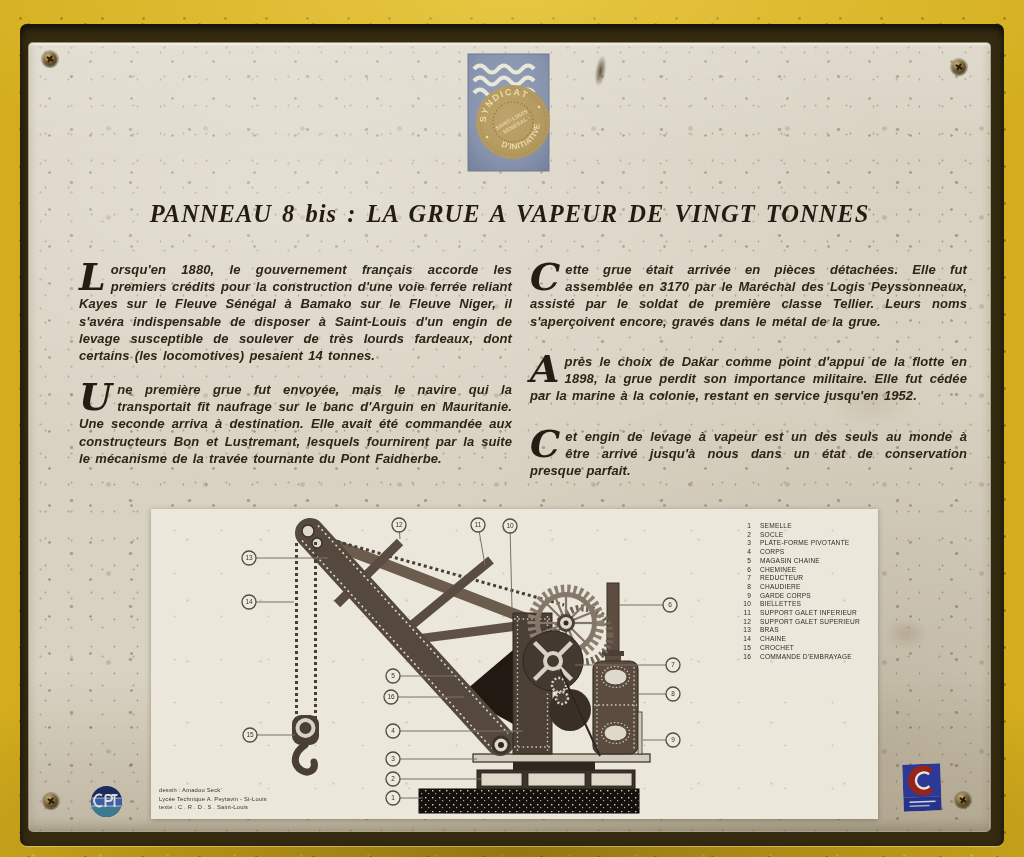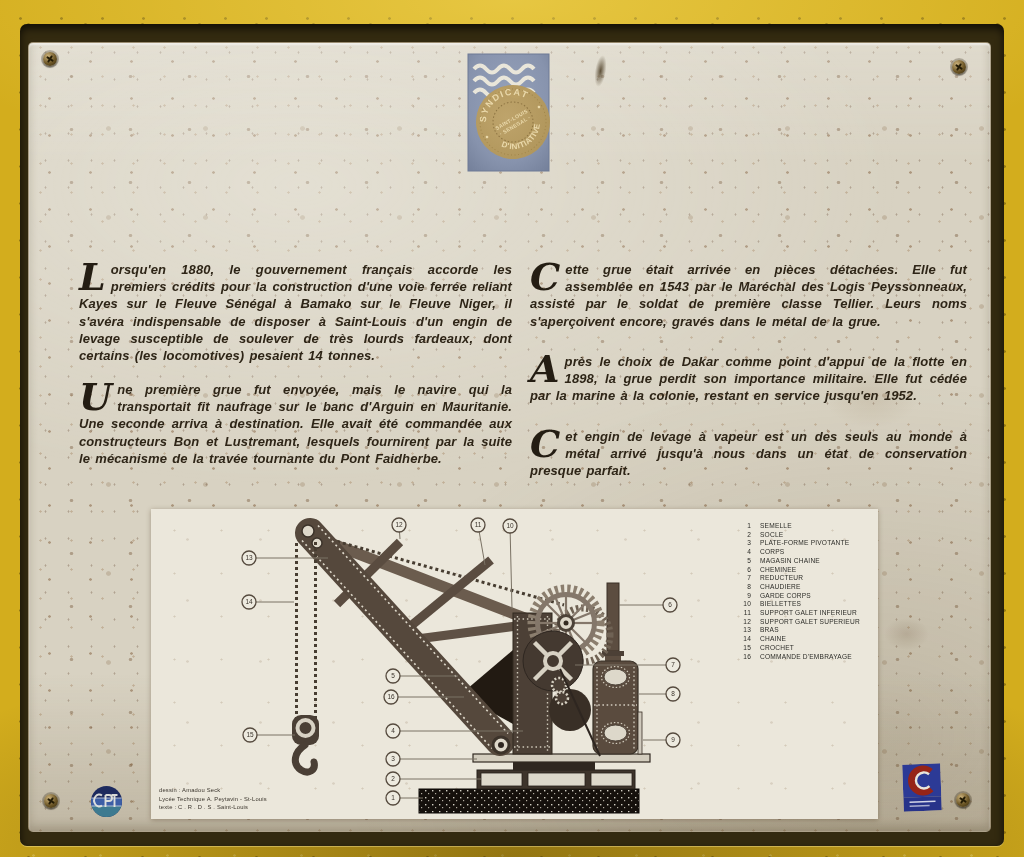--- a/index.html
+++ b/index.html
@@ -114,35 +114,36 @@
       <circle r="20" fill="none" stroke="#8d7442" stroke-width="1" stroke-dasharray="1.5 2"></circle>
       <circle cx="-30" cy="0" r="1.3" fill="#ead9ab"></circle>
         <circle cx="30" cy="0" r="1.3" fill="#ead9ab"></circle>
       <text class="arc-t"><textPath href="#arcT" startOffset="50%" text-anchor="middle">SYNDICAT</textPath></text>
       <text class="arc-b"><textPath href="#arcB" startOffset="50%" text-anchor="middle">D'INITIATIVE</textPath></text>
       <text class="seal-c" y="-1">SAINT-LOUIS</text>
       <text class="seal-c" y="6">· SENEGAL ·</text>
     </g>
   </svg>
 
+  <div class="title">PANNEAU 8 bis : LA GRUE A VAPEUR DE VINGT TONNES</div>
 
   <div class="para" style="left:50px;top:218px;width:433px">
     <span class="dropcap">L</span><span>orsqu'en 1880, le gouvernement français accorde les premiers crédits pour la construction d'une voie ferrée reliant Kayes sur le Fleuve Sénégal à Bamako sur le Fleuve Niger, il s'avéra indispensable de disposer à Saint-Louis d'un engin de levage susceptible de soulever de très lourds fardeaux, dont certains (les locomotives) pesaient 14 tonnes.</span>
   </div>
   <div class="para" style="left:50px;top:338px;width:433px">
     <span class="dropcap">U</span><span>ne première grue fut envoyée, mais le navire qui la transportait fit naufrage sur le banc d'Arguin en Mauritanie. Une seconde arriva à destination. Elle avait été commandée aux constructeurs Bon et Lustremant, lesquels fournirent par la suite le mécanisme de la travée tournante du Pont Faidherbe.</span>
   </div>
   <div class="para" style="left:501px;top:218px;width:437px">
-    <span class="dropcap">C</span><span>ette grue était arrivée en pièces détachées. Elle fut assemblée en 1543 par le Maréchal des Logis Peyssonneaux, assisté par le soldat de première classe Tellier. Leurs noms s'aperçoivent encore, gravés dans le métal de la grue.</span>
+    <span class="dropcap">C</span><span>ette grue était arrivée en pièces détachées. Elle fut assemblée en 3170 par le Maréchal des Logis Peyssonneaux, assisté par le soldat de première classe Tellier. Leurs noms s'aperçoivent encore, gravés dans le métal de la grue.</span>
   </div>
   <div class="para" style="left:501px;top:310px;width:437px">
     <span class="dropcap">A</span><span>près le choix de Dakar comme point d'appui de la flotte en 1898, la grue perdit son importance militaire. Elle fut cédée par la marine à la colonie, restant en service jusqu'en 1952.</span>
   </div>
   <div class="para" style="left:501px;top:385px;width:437px">
-    <span class="dropcap">C</span><span>et engin de levage à vapeur est un des seuls au monde à métal arrivé jusqu'à nous dans un état de conservation presque parfait.</span>
+    <span class="dropcap">C</span><span>et engin de levage à vapeur est un des seuls au monde à être arrivé jusqu'à nous dans un état de conservation presque parfait.</span>
   </div>
 
   <div class="dpanel">
     <svg width="727" height="310" viewBox="0 0 727 310">
       <defs>
         <pattern id="gravel" width="7" height="7" patternUnits="userSpaceOnUse">
           <rect width="7" height="7" fill="#15100c"></rect>
           <rect x="1" y="1" width="1.4" height="1.4" fill="#e8e4d8" opacity=".9"></rect>
           <rect x="4" y="4" width="1.2" height="1.2" fill="#d9d4c6" opacity=".8"></rect>
         </pattern>

